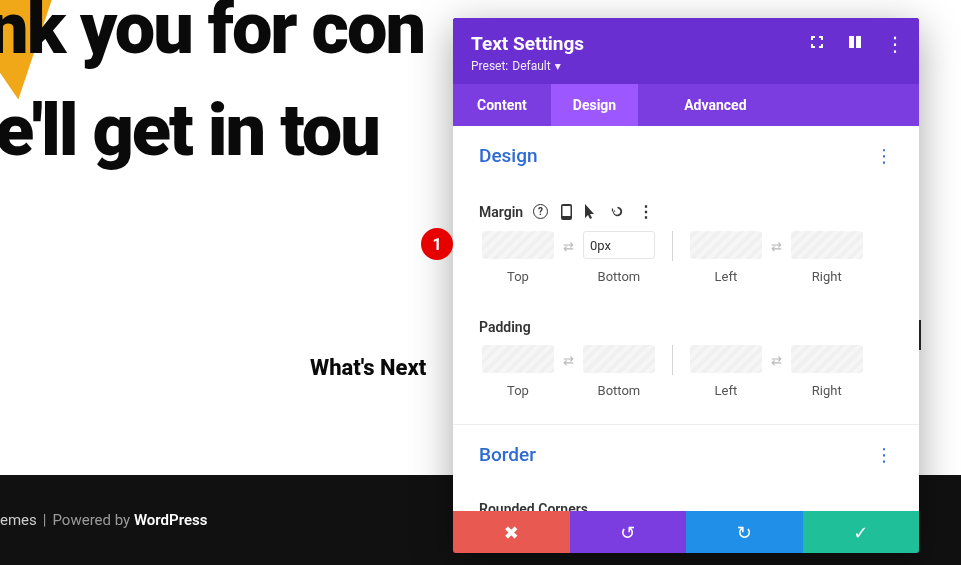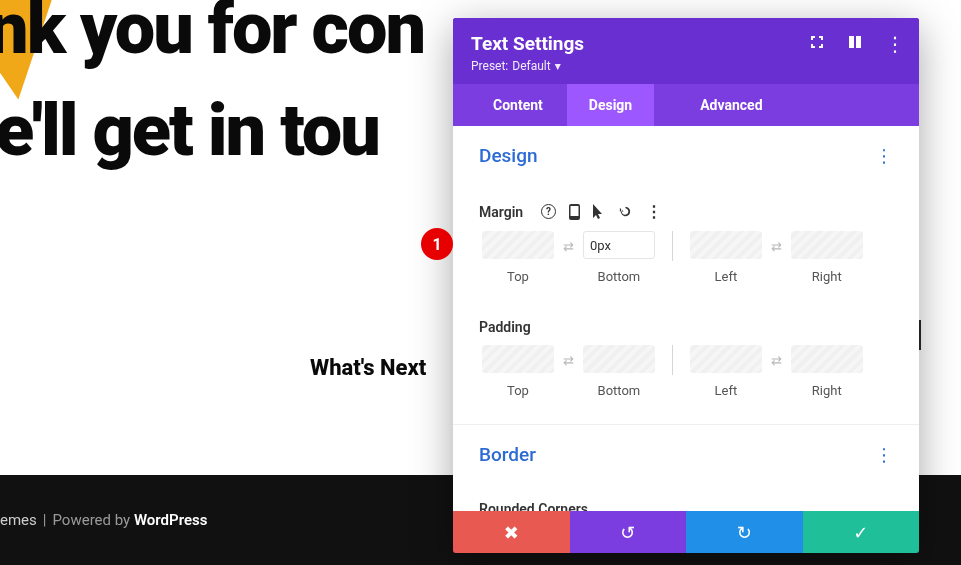--- a/index.html
+++ b/index.html
@@ -20,31 +20,31 @@
     .p-header { background:#6a2fd0; color:#fff; padding:14px 18px 10px; position:relative; }
     .p-title { font-size:19px; font-weight:700; }
     .p-preset { font-size:12px; opacity:.9; margin-top:2px; display:inline-flex; align-items:flex-start; gap:4px; cursor:pointer; }
     .p-head-actions { position:absolute; right:14px; top:16px; display:flex; gap:22px; align-items:center; }
     .p-head-actions svg { width:16px; height:16px; fill:#fff; }
     .p-head-actions .dots { font-size:20px; line-height:1; color:#fff; }
 
     .tabs { background:#7b3ce0; display:flex; }
     .tab { flex-shrink:0; padding:13px 22px; font-size:14px; font-weight:700; color:#fff; cursor:pointer; }
     .tab.active { background:#9d57ff; }
-    .tab.c { padding-left:40px; padding-right:24px; }
+    .tab.c { padding-left:24px; padding-right:24px; }
     .tab.a { margin-left:24px; }
 
     .p-body { flex:1; overflow-y:auto; background:#fff; }
     .section { padding:18px 26px 22px; border-bottom:1px solid #eee; position:relative; }
     .sec-head { display:flex; justify-content:space-between; align-items:center; margin-bottom:16px; }
     .sec-title { color:#2c6bd4; font-size:19px; font-weight:500; }
     .sec-dots { color:#2c6bd4; font-size:18px; cursor:pointer; }
 
     .field-row { margin-bottom:22px; }
-    .field-label { font-size:14px; font-weight:600; color:#333; margin-bottom:10px; display:flex; align-items:center; gap:18px;margin-top:35px; }
+    .field-label { font-size:14px; font-weight:600; color:#333; margin-bottom:10px; display:flex; align-items:center; gap:10px;margin-top:35px; }
     .field-icons { display:inline-flex; gap:13px; align-items:center; }
     .field-icons span { cursor:pointer; font-size:14px; color:#333; display:inline-flex; align-items:center; }
     .field-icons .q { border:1.5px solid #333; border-radius:50%; width:15px; height:15px; font-size:10px; font-weight:700; justify-content:center; }
 
     .sides { display:flex; gap:0; align-items:flex-start; position:relative; }
     .side-pair { display:flex; align-items:center; }
     .side-col { display:flex; flex-direction:column; align-items:center; width:78px; }
     .side-input { width:72px; height:28px; border:none; border-radius:3px; font-size:13px; text-align:left; padding:0 6px; color:#666;
       background:repeating-linear-gradient(-45deg,#f0f0f0,#f0f0f0 4px,#f6f6f6 4px,#f6f6f6 8px); }
     .side-input.filled { background:#fff; border:1px solid #e5e5e5; color:#333; }

